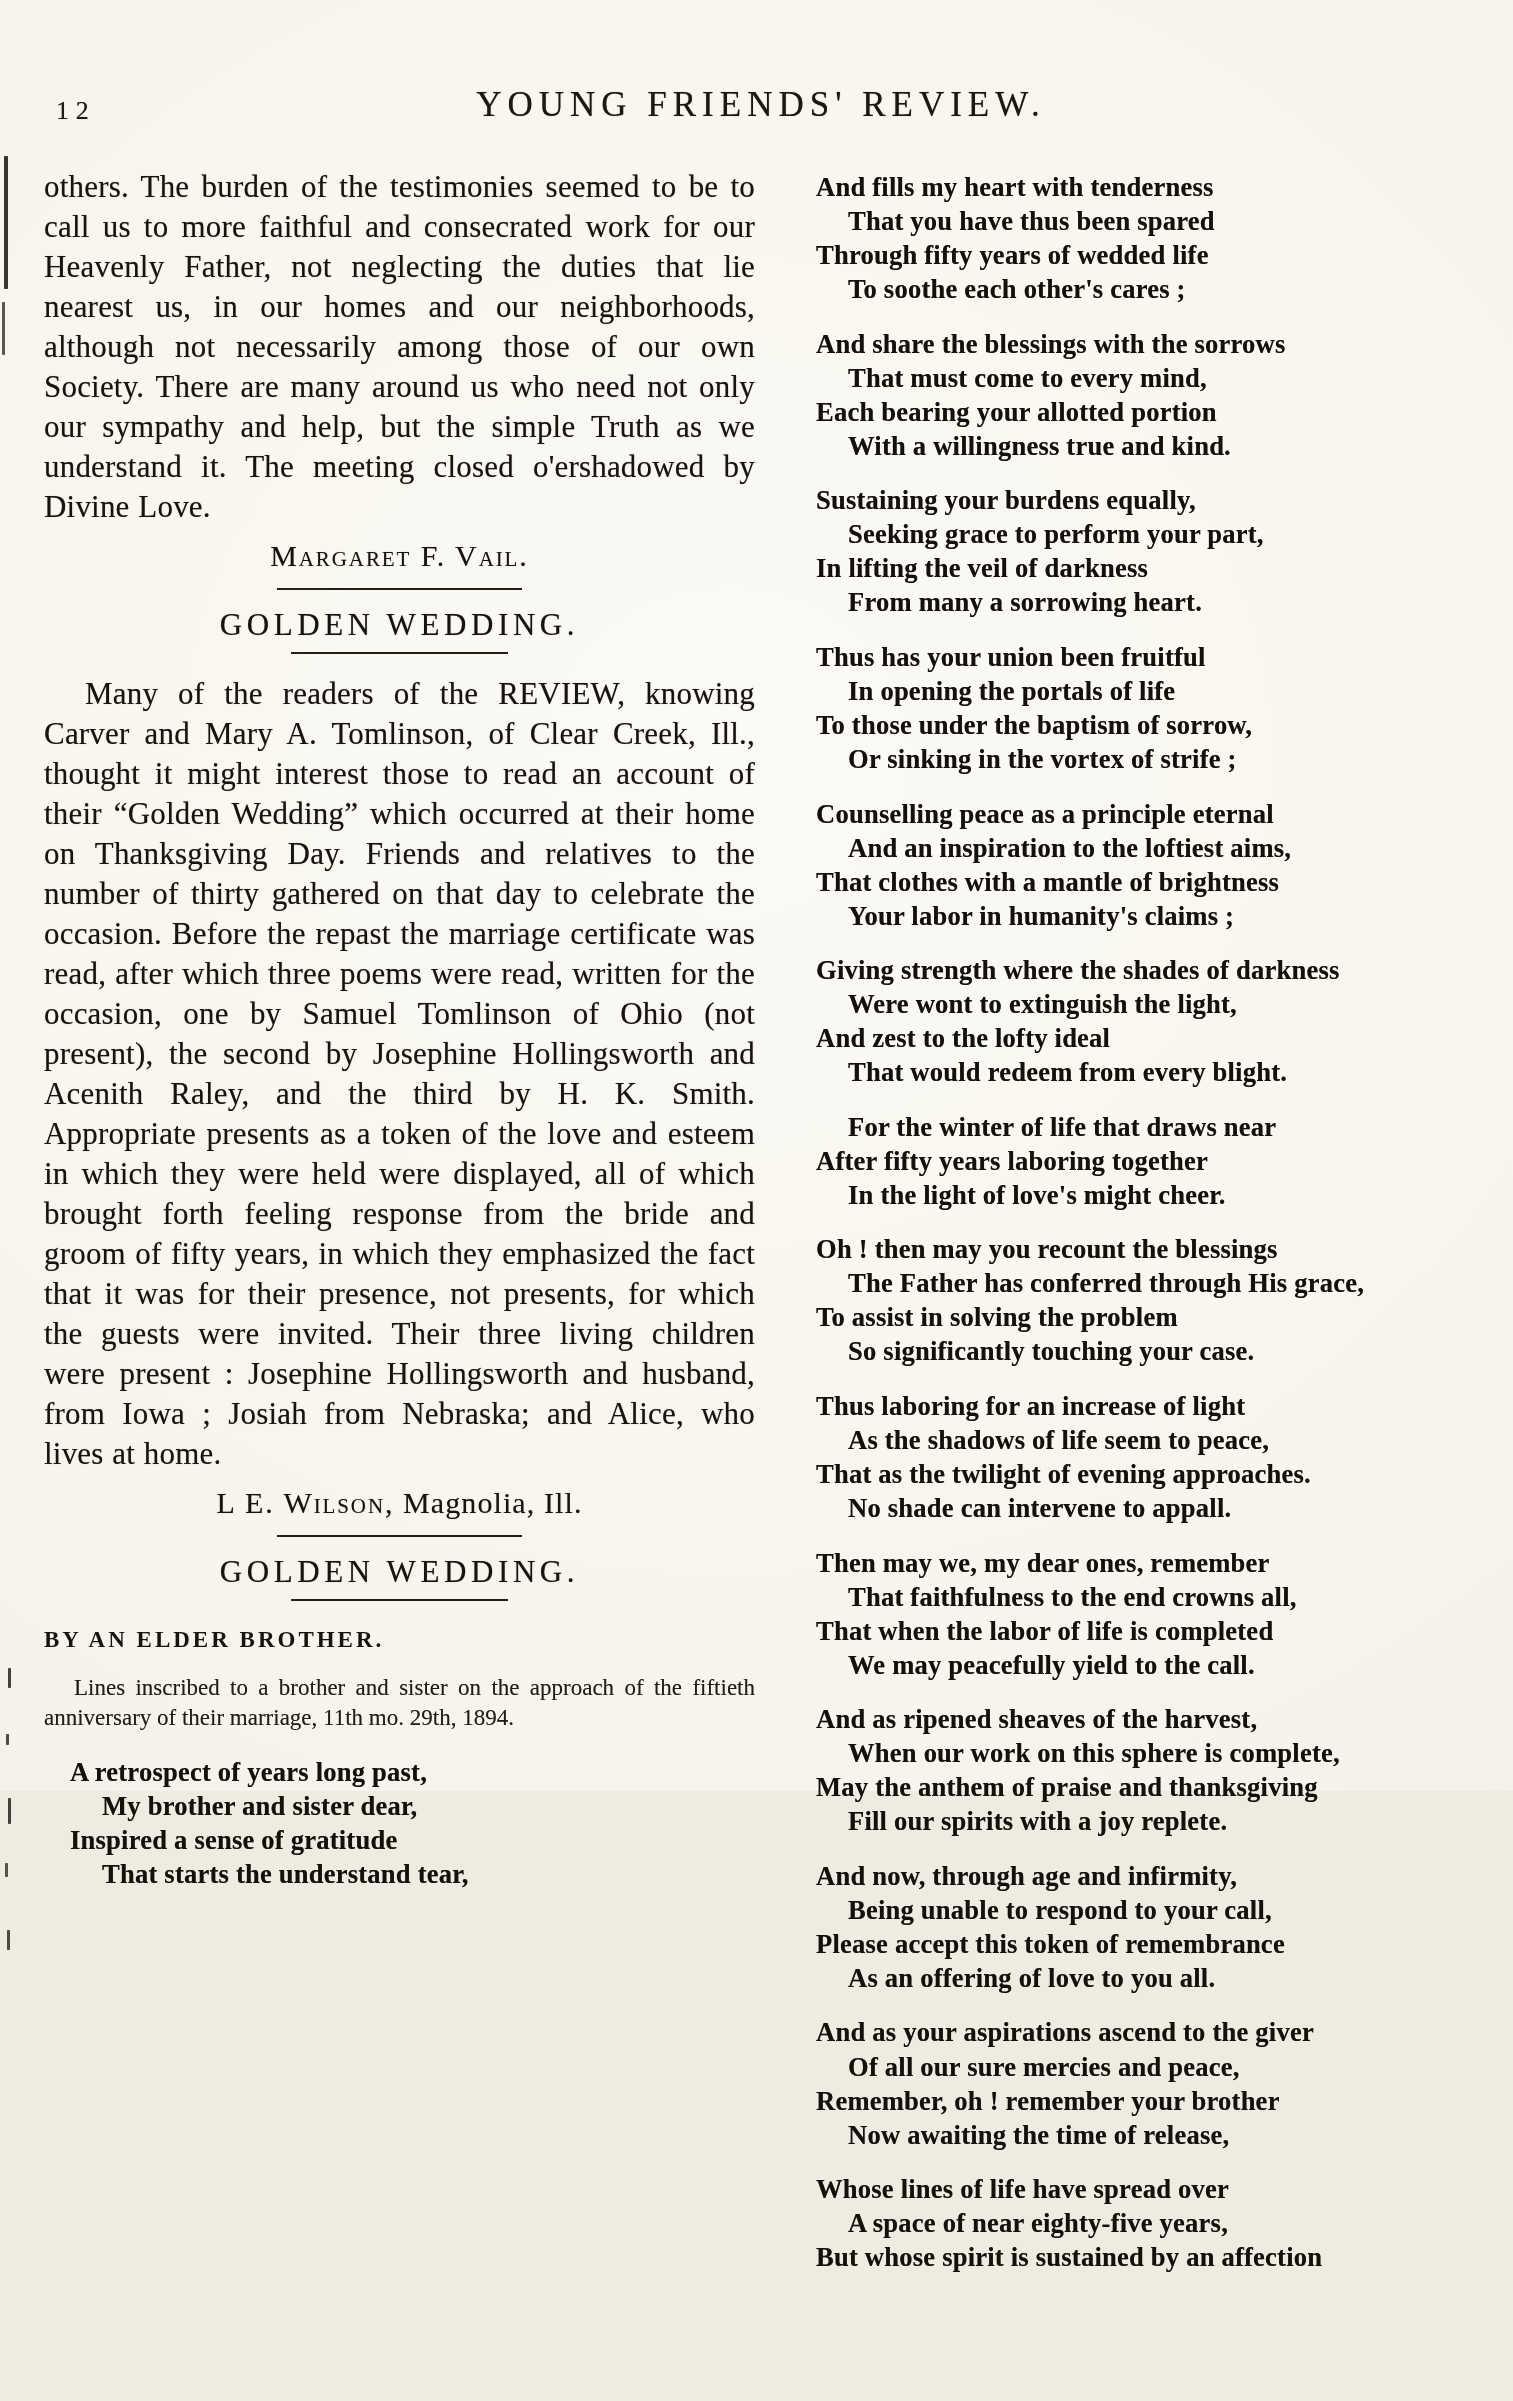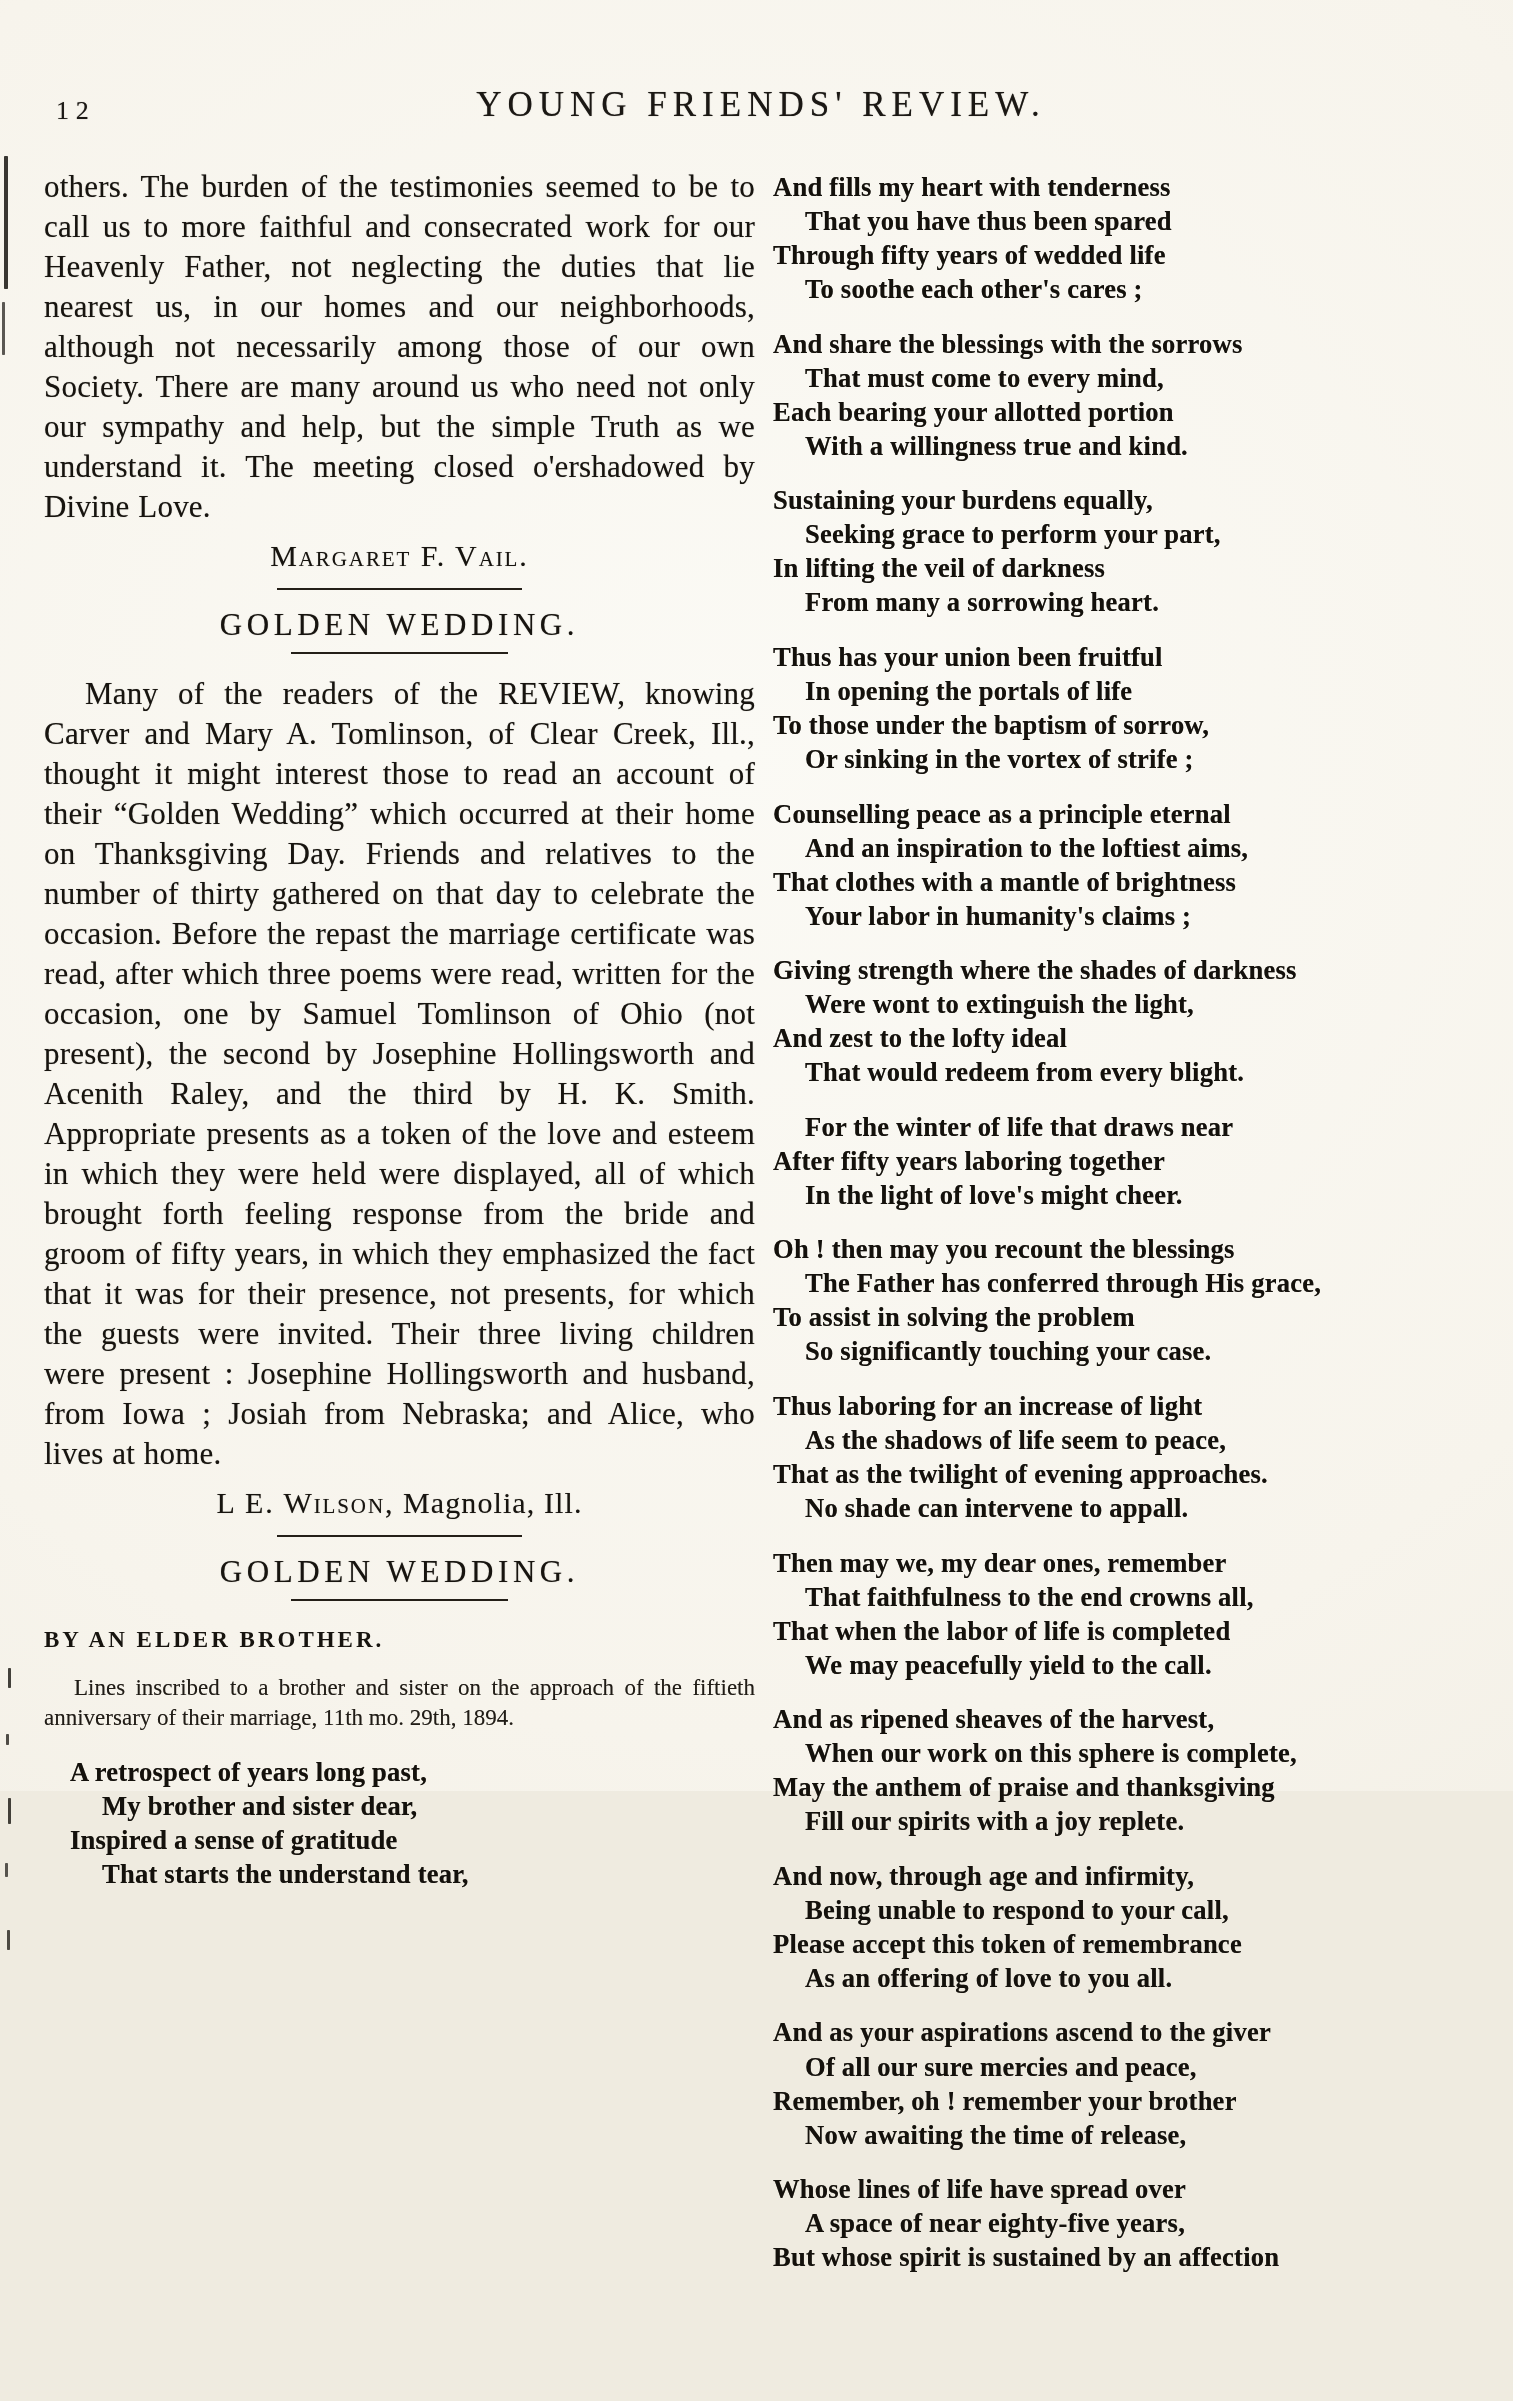--- a/index.html
+++ b/index.html
@@ -22,21 +22,21 @@
   .page-number {
     position: absolute; left: 12px; top: 10.6px;
     font-size: 26px; letter-spacing: 6.8px; color: #1b1814;
     text-shadow: 0 0 0.8px rgba(27,24,20,.55);
   }
   .journal-title {
     margin: 0; text-align: center;
     font-size: 35px; font-weight: normal; letter-spacing: 6px;
     color: #1b1814; text-shadow: 0 0 0.8px rgba(27,24,20,.6);
   }
-  .columns { display: flex; gap: 18px; align-items: flex-start; }
+  .columns { display: flex; gap: 61px; align-items: flex-start; }
   .col-left { flex: 0 0 711px; min-width: 0; }
   .col-right { flex: 1; min-width: 0; padding-top: 3px; }
 
   .body-par {
     margin: 0;
     font-size: 31px; line-height: 1.29;
     text-align: justify;
     color: #17140f; letter-spacing: 0.2px; word-spacing: 0.8px;
     text-shadow: 0 0 0.8px rgba(23,20,15,.45);
   }

